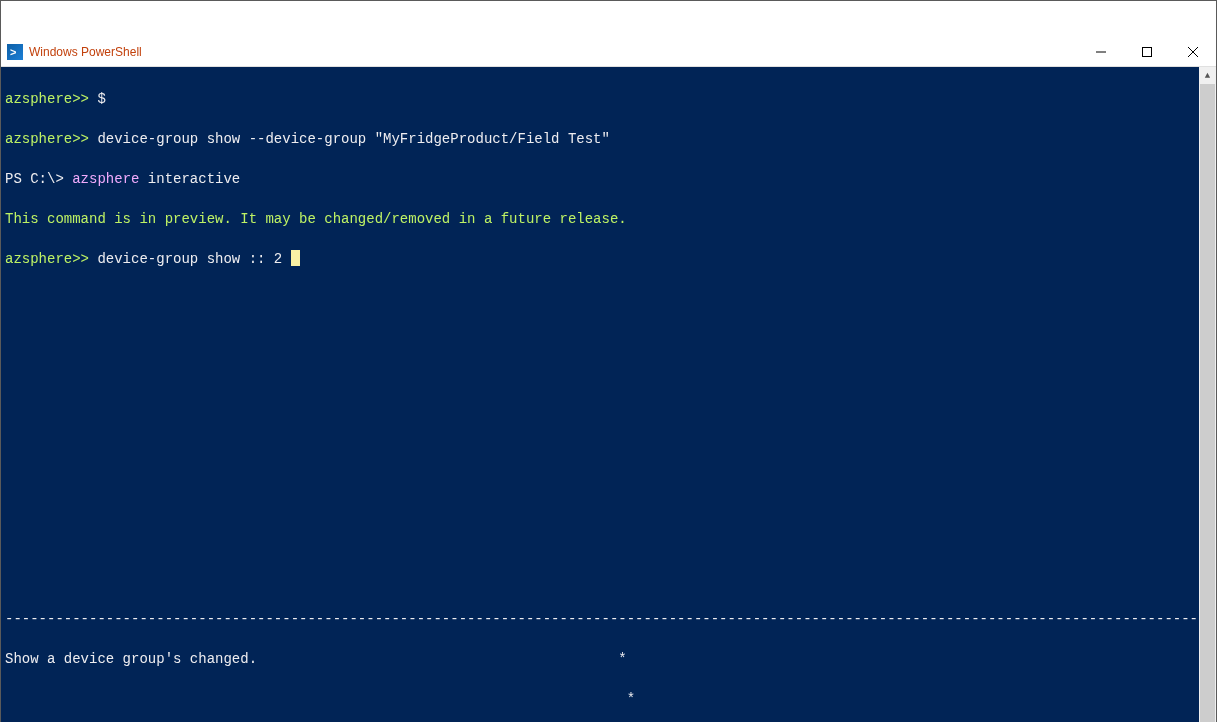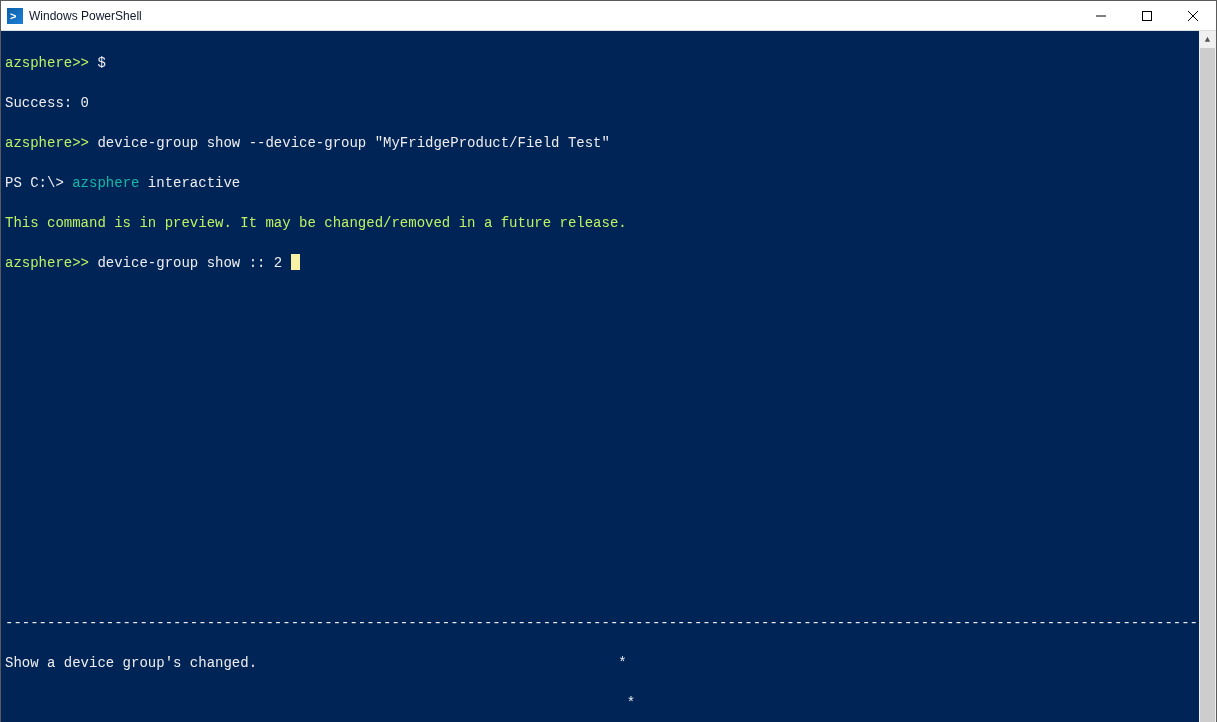--- a/index.html
+++ b/index.html
@@ -23,21 +23,22 @@
   .titlebar {
     height: 30px;
     background: #ffffff;
     display: flex;
     align-items: center;
     justify-content: space-between;
     padding: 0 0 0 6px;
     border-bottom: 1px solid #e0e0e0;
     font-family: 'Segoe UI', Tahoma, sans-serif;
     font-size: 12px;
-    color: #0f172a;
+    color: #c2410c;
+    margin-top: 36px;
   }
   .title-left { display: flex; align-items: center; gap: 6px; }
   .app-icon {
     width: 16px; height: 16px;
     background: linear-gradient(135deg,#0d5fa6 0%,#1b7fd6 100%);
     position: relative;
     display: inline-block;
   }
   .app-icon::after {
     content: ">";
@@ -70,21 +71,21 @@
     background: #012456;
     color: #eeedf0;
     padding: 2px 4px 0 4px;
     line-height: 20px;
     white-space: pre;
     overflow: hidden;
     position: relative;
   }
   .line { white-space: pre; }
   .green { color: #bef264; }
-  .yellow { color: #14b8a6; }
+  .yellow { color: #f0abfc; }
   .white { color: #eeedf0; }
   .cursor {
     display: inline-block;
     width: 9px; height: 16px;
     background: #f9f1a5;
     vertical-align: text-bottom;
     margin-bottom: 1px;
   }
   .vscroll {
     position: absolute;
@@ -131,21 +132,20 @@
             <line x1="0" y1="0" x2="10" y2="10" stroke="#000" stroke-width="1"></line>
             <line x1="10" y1="0" x2="0" y2="10" stroke="#000" stroke-width="1"></line>
           </svg>
       </div>
     </div>
   </div>
 
   <div class="terminal-wrap">
     <div class="terminal">
 <div class="line"><span class="green">azsphere&gt;&gt;</span><span class="white"> $</span></div>
-<div class="line white">Success: 0</div>
 <div class="line"><span class="green">azsphere&gt;&gt;</span><span class="white"> device-group show --device-group "MyFridgeProduct/Field Test"</span></div>
 <div class="line"><span class="white">PS C:\&gt; </span><span class="yellow">azsphere </span><span class="white">interactive</span></div>
 <div class="line green">This command is in preview. It may be changed/removed in a future release.</div>
 <div class="line"><span class="green">azsphere&gt;&gt;</span><span class="white"> device-group show :: 2 </span><span class="cursor"></span></div>
 <div class="line">&nbsp;</div>
 <div class="line">&nbsp;</div>
 <div class="line">&nbsp;</div>
 <div class="line">&nbsp;</div>
 <div class="line">&nbsp;</div>
 <div class="line">&nbsp;</div>

